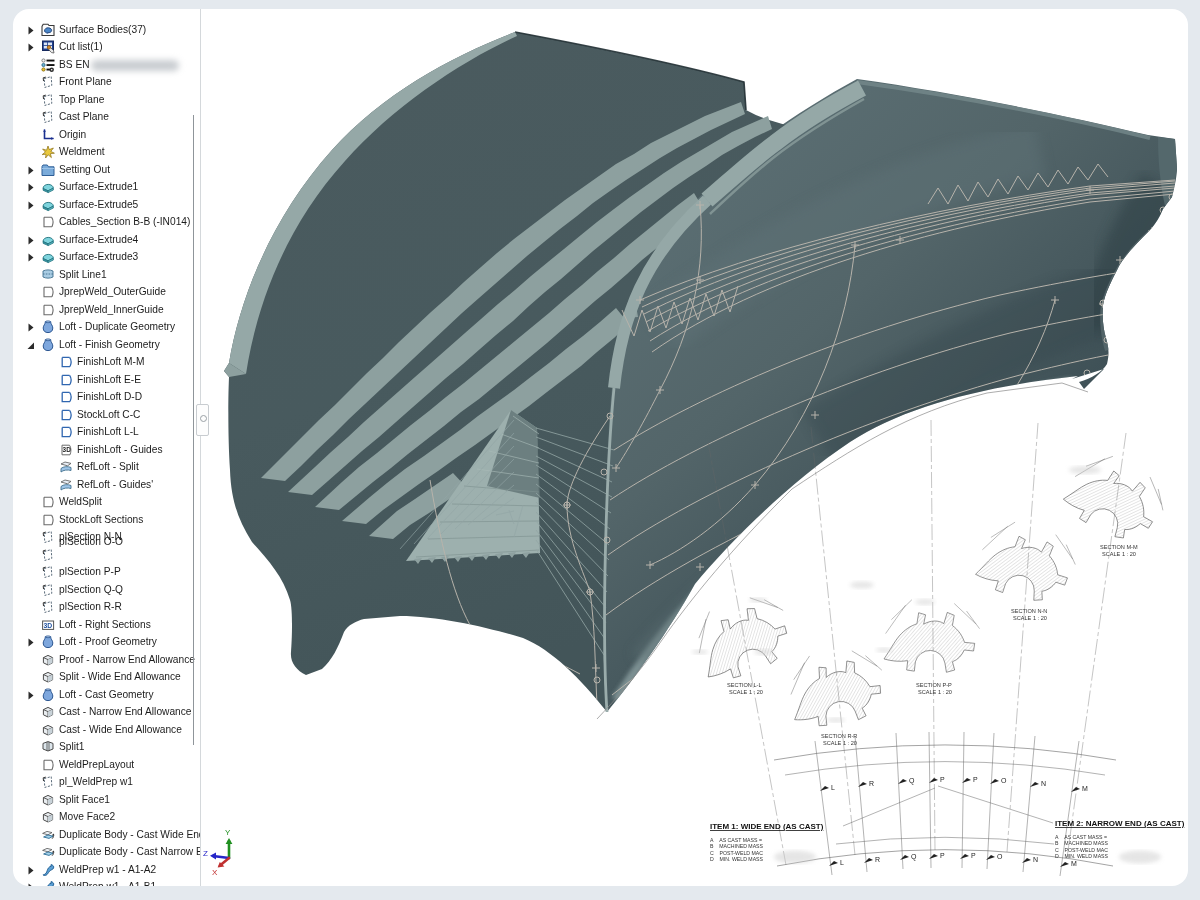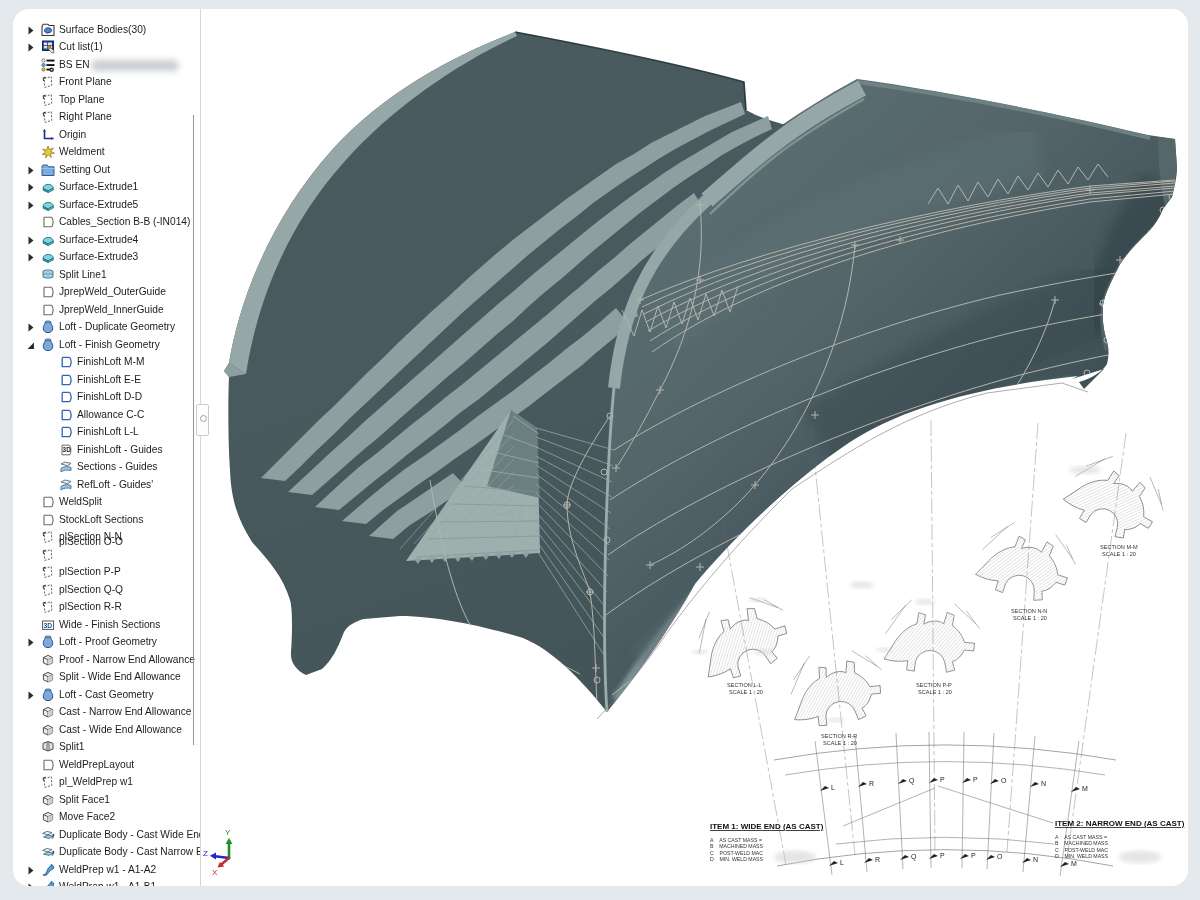--- a/index.html
+++ b/index.html
@@ -295,21 +295,21 @@
   </div>
 <div id="tree">
 <svg class="ar" style="left:14px;top:16.7px" width="8" height="10">
       <path d="M1.5 0.5 L6.5 4.5 L1.5 8.5 Z" fill="#2b2b2b"></path>
     </svg>
 <svg class="ic" style="left:28px;top:13.5px" width="14" height="14" viewBox="0 0 14 14">
       <path d="M1 3.5 L1 12.5 L13 12.5 L13 2.5 L8 2.5 L7 1.2 L2.2 1.2 L1 3.5 Z" fill="#fdfdfd" stroke="#3a3a3a" stroke-width="1.1"></path>
       <path d="M3.5 8 C3.5 5.8 5.5 4.5 7.5 4.8 C9.6 5.1 11 6.2 10.6 7.8 C10.3 9.2 8.6 9.9 6.8 9.6 C5 9.4 3.6 9.3 3.5 8 Z" fill="#4a86c8" stroke="#1d3f75" stroke-width="0.9"></path>
       <path d="M6 9.4 L5.4 11 L7.6 10.2" fill="#2c5a9e"></path>
     </svg>
-<div class="tl" style="left:46px;top:14.5px">Surface Bodies(30)</div>
+<div class="tl" style="left:46px;top:14.5px">Surface Bodies(37)</div>
 <svg class="ar" style="left:14px;top:34.2px" width="8" height="10">
       <path d="M1.5 0.5 L6.5 4.5 L1.5 8.5 Z" fill="#2b2b2b"></path>
     </svg>
 <svg class="ic" style="left:28px;top:31.0px" width="14" height="14" viewBox="0 0 14 14">
       <rect x="1.5" y="1" width="11" height="9.5" fill="#1e3f8f" stroke="#16295e"></rect>
       <rect x="2.8" y="2.5" width="3.4" height="2.6" fill="#dce6f5"></rect>
       <rect x="7" y="2.5" width="4" height="2.6" fill="#dce6f5"></rect>
       <rect x="2.8" y="5.9" width="3.4" height="2.6" fill="#dce6f5"></rect>
       <rect x="7" y="5.9" width="4" height="2.6" fill="#dce6f5"></rect>
       <path d="M8 6 L12.5 10.5 L13 13 L10.5 12.6 L6.2 8 Z" fill="#e8e8e8" stroke="#555" stroke-width="0.8"></path>
@@ -335,21 +335,21 @@
 <div class="tl" style="left:46px;top:67.0px">Front Plane</div>
 <svg class="ic" style="left:28px;top:83.5px" width="14" height="14" viewBox="0 0 14 14">
       <path d="M3.2 3.6 L10.2 1.6 L10.8 10.4 L3.8 12.4 Z" fill="none" stroke="#5a6b7a" stroke-width="1" stroke-dasharray="2.2 1.4"></path>
       <path d="M2.2 2.8 L4.8 2.1 M2.2 2.8 L2.5 6" stroke="#333" stroke-width="1"></path>
     </svg>
 <div class="tl" style="left:46px;top:84.5px">Top Plane</div>
 <svg class="ic" style="left:28px;top:101.0px" width="14" height="14" viewBox="0 0 14 14">
       <path d="M3.2 3.6 L10.2 1.6 L10.8 10.4 L3.8 12.4 Z" fill="none" stroke="#5a6b7a" stroke-width="1" stroke-dasharray="2.2 1.4"></path>
       <path d="M2.2 2.8 L4.8 2.1 M2.2 2.8 L2.5 6" stroke="#333" stroke-width="1"></path>
     </svg>
-<div class="tl" style="left:46px;top:102.0px">Right Plane</div>
+<div class="tl" style="left:46px;top:102.0px">Cast Plane</div>
 <svg class="ic" style="left:28px;top:118.5px" width="14" height="14" viewBox="0 0 14 14">
       <path d="M3.5 1.5 L3.5 10.5 L12.5 10.5" fill="none" stroke="#1a2f8f" stroke-width="1.6"></path>
       <path d="M3.5 1 L2.3 4 L4.7 4 Z" fill="#1a2f8f"></path>
       <path d="M13 10.5 L10 9.3 L10 11.7 Z" fill="#1a2f8f"></path>
     </svg>
 <div class="tl" style="left:46px;top:119.5px">Origin</div>
 <svg class="ic" style="left:28px;top:136.0px" width="14" height="14" viewBox="0 0 14 14">
       <path d="M7 1 L8.3 4.6 L12.4 3 L9.8 6.4 L13.4 8.2 L9.4 8.6 L10.4 12.6 L7.2 9.8 L4.6 13 L5 9.2 L1.2 9.6 L4.4 7 L1.6 4 L5.6 5.2 Z" fill="#e9c93e" stroke="#8a6d12" stroke-width="0.7"></path>
     </svg>
 <div class="tl" style="left:46px;top:137.0px">Weldment</div>
@@ -445,37 +445,37 @@
 <div class="tl" style="left:64px;top:364.5px">FinishLoft E-E</div>
 <svg class="ic" style="left:46px;top:381.0px" width="14" height="14" viewBox="0 0 14 14">
       <path d="M3.2 2.4 L10.6 2.4 M3.2 2.4 L3.2 11.6 L11 11.6" fill="none" stroke="#2f66b0" stroke-width="1.3"></path>
       <path d="M10.6 2.4 C12.3 4.7 12.4 8.6 11 11.6" fill="none" stroke="#2f66b0" stroke-width="1.3"></path>
     </svg>
 <div class="tl" style="left:64px;top:382.0px">FinishLoft D-D</div>
 <svg class="ic" style="left:46px;top:398.5px" width="14" height="14" viewBox="0 0 14 14">
       <path d="M3.2 2.4 L10.6 2.4 M3.2 2.4 L3.2 11.6 L11 11.6" fill="none" stroke="#2f66b0" stroke-width="1.3"></path>
       <path d="M10.6 2.4 C12.3 4.7 12.4 8.6 11 11.6" fill="none" stroke="#2f66b0" stroke-width="1.3"></path>
     </svg>
-<div class="tl" style="left:64px;top:399.5px">Allowance C-C</div>
+<div class="tl" style="left:64px;top:399.5px">StockLoft C-C</div>
 <svg class="ic" style="left:46px;top:416.0px" width="14" height="14" viewBox="0 0 14 14">
       <path d="M3.2 2.4 L10.6 2.4 M3.2 2.4 L3.2 11.6 L11 11.6" fill="none" stroke="#2f66b0" stroke-width="1.3"></path>
       <path d="M10.6 2.4 C12.3 4.7 12.4 8.6 11 11.6" fill="none" stroke="#2f66b0" stroke-width="1.3"></path>
     </svg>
 <div class="tl" style="left:64px;top:417.0px">FinishLoft L-L</div>
 <svg class="ic" style="left:46px;top:433.5px" width="14" height="14" viewBox="0 0 14 14">
       <path d="M3 2.2 L10.5 2.2 M3 2.2 L3 11.8 L11 11.8" fill="none" stroke="#6a6a6a" stroke-width="1"></path>
       <path d="M10.5 2.2 C12.2 4.5 12.4 8.5 11 11.8" fill="none" stroke="#6a6a6a" stroke-width="1"></path>
       <text x="3.6" y="9.4" font-size="6.4" font-weight="bold" fill="#222" font-family="Liberation Sans">3D</text>
     </svg>
 <div class="tl" style="left:64px;top:434.5px">FinishLoft - Guides</div>
 <svg class="ic" style="left:46px;top:451.0px" width="14" height="14" viewBox="0 0 14 14">
       <path d="M2 4 L6 2 L12 3.4 L8.6 5.8 Z" fill="#e8eef5" stroke="#555" stroke-width="0.8"></path>
       <path d="M2 8.5 C4 6.5 9 6 12 7.5 L12 10.5 C9 9.5 4 10 2 12 Z" fill="#9fc5e8" stroke="#41708f" stroke-width="0.9"></path>
     </svg>
-<div class="tl" style="left:64px;top:452.0px">Sections - Guides</div>
+<div class="tl" style="left:64px;top:452.0px">RefLoft - Split</div>
 <svg class="ic" style="left:46px;top:468.5px" width="14" height="14" viewBox="0 0 14 14">
       <path d="M2 4 L6 2 L12 3.4 L8.6 5.8 Z" fill="#e8eef5" stroke="#555" stroke-width="0.8"></path>
       <path d="M2 8.5 C4 6.5 9 6 12 7.5 L12 10.5 C9 9.5 4 10 2 12 Z" fill="#9fc5e8" stroke="#41708f" stroke-width="0.9"></path>
     </svg>
 <div class="tl" style="left:64px;top:469.5px">RefLoft - Guides'</div>
 <svg class="ic" style="left:28px;top:486.0px" width="14" height="14" viewBox="0 0 14 14">
       <path d="M3 2.2 L10.5 2.2 M3 2.2 L3 11.8 L11 11.8" fill="none" stroke="#6a6a6a" stroke-width="1.1"></path>
       <path d="M10.5 2.2 C12.2 4.5 12.4 8.5 11 11.8" fill="none" stroke="#6a6a6a" stroke-width="1.1"></path>
     </svg>
 <div class="tl" style="left:46px;top:487.0px">WeldSplit</div>
@@ -506,21 +506,21 @@
 <div class="tl" style="left:46px;top:574.5px">plSection Q-Q</div>
 <svg class="ic" style="left:28px;top:591.0px" width="14" height="14" viewBox="0 0 14 14">
       <path d="M3.2 3.6 L10.2 1.6 L10.8 10.4 L3.8 12.4 Z" fill="none" stroke="#5a6b7a" stroke-width="1" stroke-dasharray="2.2 1.4"></path>
       <path d="M2.2 2.8 L4.8 2.1 M2.2 2.8 L2.5 6" stroke="#333" stroke-width="1"></path>
     </svg>
 <div class="tl" style="left:46px;top:592.0px">plSection R-R</div>
 <svg class="ic" style="left:28px;top:608.5px" width="14" height="14" viewBox="0 0 14 14">
       <rect x="1.6" y="3" width="11" height="8.4" fill="#fff" stroke="#555" stroke-width="1"></rect>
       <text x="2.6" y="9.6" font-size="6.8" font-weight="bold" fill="#1d4f9e" font-family="Liberation Sans">3D</text>
     </svg>
-<div class="tl" style="left:46px;top:609.5px">Wide - Finish Sections</div>
+<div class="tl" style="left:46px;top:609.5px">Loft - Right Sections</div>
 <svg class="ar" style="left:14px;top:629.2px" width="8" height="10">
       <path d="M1.5 0.5 L6.5 4.5 L1.5 8.5 Z" fill="#2b2b2b"></path>
     </svg>
 <svg class="ic" style="left:28px;top:626.0px" width="14" height="14" viewBox="0 0 14 14">
       <path d="M4.4 1.6 C4.4 1.6 9.6 1.6 9.6 1.6 C9.6 4.2 11.8 5.4 11.8 8 C11.8 11 9.8 12.6 7 12.6 C4.2 12.6 2.2 11 2.2 8 C2.2 5.4 4.4 4.2 4.4 1.6 Z" fill="#7ea7dd" stroke="#2a5590" stroke-width="1"></path>
       <ellipse cx="7" cy="1.8" rx="2.6" ry="0.9" fill="#c3d8f2" stroke="#2a5590" stroke-width="0.8"></ellipse>
     </svg>
 <div class="tl" style="left:46px;top:627.0px">Loft - Proof Geometry</div>
 <svg class="ic" style="left:28px;top:643.5px" width="14" height="14" viewBox="0 0 14 14">
       <path d="M2.4 4.6 L7 2.4 L11.6 4.6 L11.6 9.8 L7 12 L2.4 9.8 Z" fill="#e9edf0" stroke="#4a4a4a" stroke-width="1"></path>

